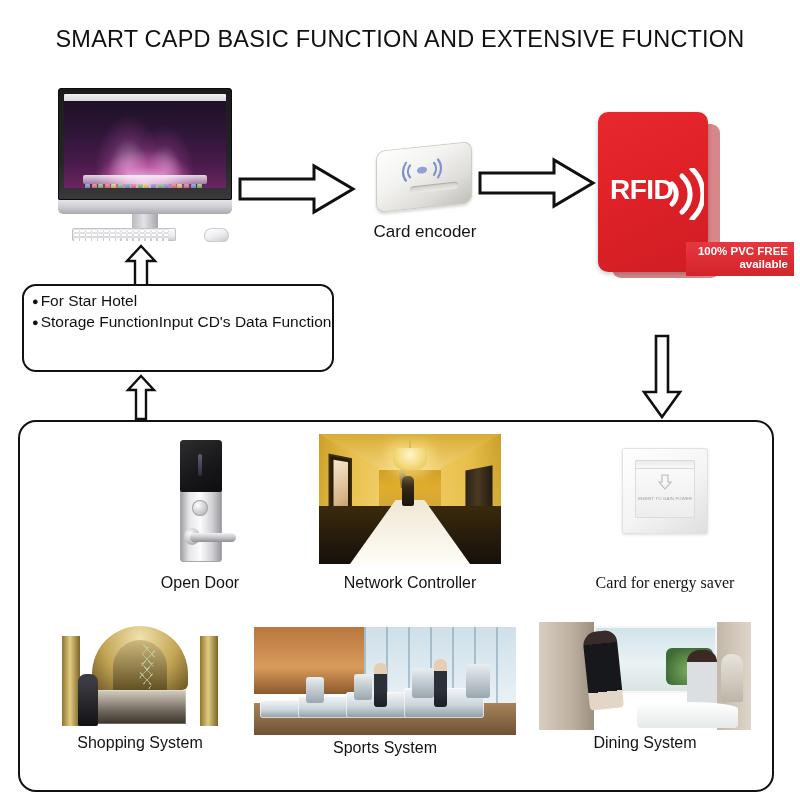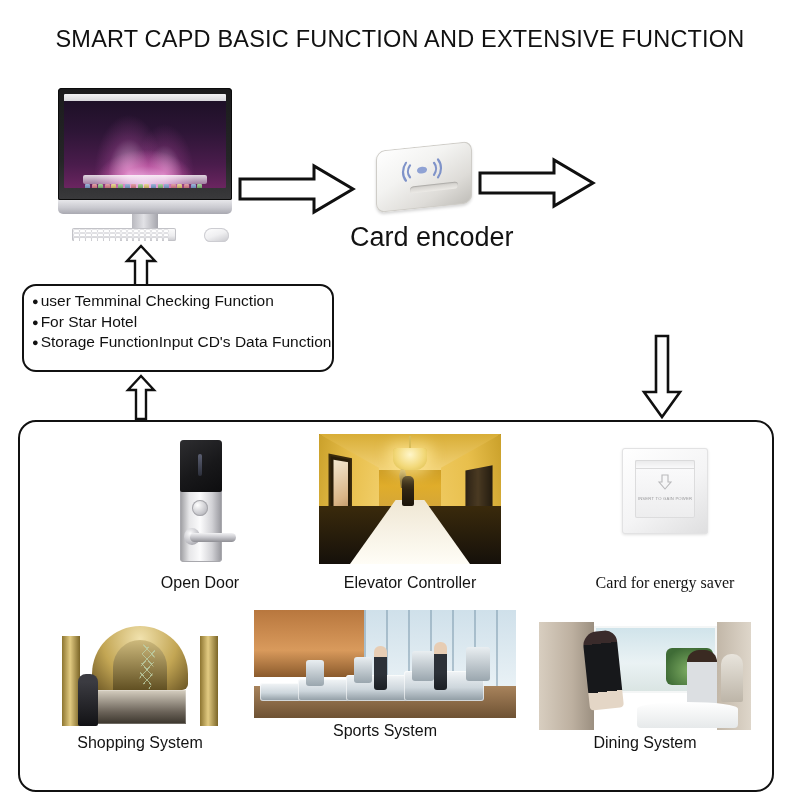--- a/index.html
+++ b/index.html
@@ -16,21 +16,21 @@
     position: absolute; top: 26px; left: 0; width: 800px;
     text-align: center;
     font-size: 23.5px; letter-spacing: .2px; color: #111;
     font-family: "Liberation Sans", sans-serif;
     white-space: nowrap;
   }
 
   
   .caption {
     position: absolute; text-align: center;
-    font-size: 27px; color: #131313; white-space: nowrap;
+    font-size: 17px; color: #131313; white-space: nowrap;
     font-family: "Liberation Sans", sans-serif;
   }
 
   
   .imac { position: absolute; left: 58px; top: 88px; width: 190px; height: 160px; }
   .imac .bezel {
     position: absolute; left: 0; top: 0; width: 174px; height: 112px;
     background: linear-gradient(180deg,#1b1b1d 0%,#252527 65%,#3a3a3c 100%);
     border-radius: 4px 4px 2px 2px;
     box-shadow: inset 0 0 0 1px #0c0c0c;
@@ -501,30 +501,48 @@
     <div class="slot"></div>
   </div>
   <div class="caption" style="left:350px; top:222px; width:150px;">Card encoder</div>
 
   <div class="arrow" style="left:478px; top:156px;">
     <svg width="118" height="54" viewBox="0 0 118 54">
       <path d="M2 17 L76 17 L76 4 L115 27 L76 50 L76 37 L2 37 Z" fill="#ffffff" stroke="#101010" stroke-width="3" stroke-linejoin="miter"></path>
     </svg>
   </div>
 
+  <div class="rfidcard">
+    <div class="shadowcard"></div>
+    <div class="card">
+      <div class="logo">RFID</div>
+      <div class="waves">
+        <svg width="36" height="52" viewBox="0 0 36 52">
+          <g fill="none" stroke="#ffffff" stroke-width="5" stroke-linecap="round">
+            <path d="M4 16 a14 14 0 0 1 0 20"></path>
+            <path d="M14 8 a24 24 0 0 1 0 36"></path>
+            <path d="M24 1 a34 34 0 0 1 0 50"></path>
+          </g>
+        </svg>
+      </div>
+    </div>
+    <div class="ribbon">
+      <div>100% PVC FREE</div>
+      <div>available</div>
+    </div>
+  </div>
 
   <div class="arrow" style="left:124px; top:244px;">
     <svg width="34" height="46" viewBox="0 0 34 46">
       <path d="M11 44 L11 17 L3 17 L17 2 L31 17 L23 17 L23 44 Z" fill="#ffffff" stroke="#101010" stroke-width="2.4" stroke-linejoin="miter"></path>
     </svg>
   </div>
 
   <div class="featurebox">
     <ul>
-      <li>user Temminal Checking Function</li>
       <li>For Star Hotel</li>
       <li>Storage FunctionInput CD's Data Function</li>
     </ul>
   </div>
 
   <div class="arrow" style="left:124px; top:374px;">
     <svg width="34" height="46" viewBox="0 0 34 46">
       <path d="M12 45 L12 16 L4 16 L17 2 L30 16 L22 16 L22 45 Z" fill="#ffffff" stroke="#101010" stroke-width="2.4" stroke-linejoin="miter"></path>
     </svg>
   </div>
@@ -562,21 +580,21 @@
               <i></i>
             </div>
           <div class="door"></div>
           <div class="floor"></div>
           <div class="runner"></div>
           <div class="plant"></div>
           <div class="figure"></div>
           <div class="chand"></div>
         </div>
       </div>
-      <div class="label" style="top:140px;">Elevator Controller</div>
+      <div class="label" style="top:140px;">Network Controller</div>
     </div>
 
     <div class="appcell" style="left:520px; top:26px; width:250px;">
       <div style="display:flex;justify-content:center;">
         <div class="saver">
           <div class="pocket"></div>
           <div class="lip"></div>
           <div style="position:absolute;left:50%;top:26px;transform:translateX(-50%);">
             <svg width="16" height="16" viewBox="0 0 16 16">
               <path d="M5 1 L11 1 L11 8 L14 8 L8 15 L2 8 L5 8 Z" fill="none" stroke="#b9b9bb" stroke-width="1.1"></path>
@@ -596,21 +614,21 @@
           <div class="arch"></div>
             <div class="archIn"></div>
           <div class="net"></div>
           <div class="case"></div>
           <div class="person"></div>
         </div>
       </div>
       <div class="label" style="top:112px;">Shopping System</div>
     </div>
 
-    <div class="appcell" style="left:230px; top:188px; width:270px;">
+    <div class="appcell" style="left:230px; top:205px; width:270px;">
       <div style="display:flex;justify-content:center;">
         <div class="thumb photo gym" style="width:262px;height:108px;">
           <div class="wall"></div>
           <div class="windows"></div>
           <div class="floor"></div>
           <div class="tm" style="left:6px;  width:58px; height:18px;"></div>
           <div class="tm" style="left:44px; width:62px; height:22px;"></div>
           <div class="tm" style="left:92px; width:70px; height:26px;"></div>
           <div class="tm" style="left:150px;width:80px; height:30px;"></div>
           <div class="console" style="left:52px;  bottom:30%;"></div>

